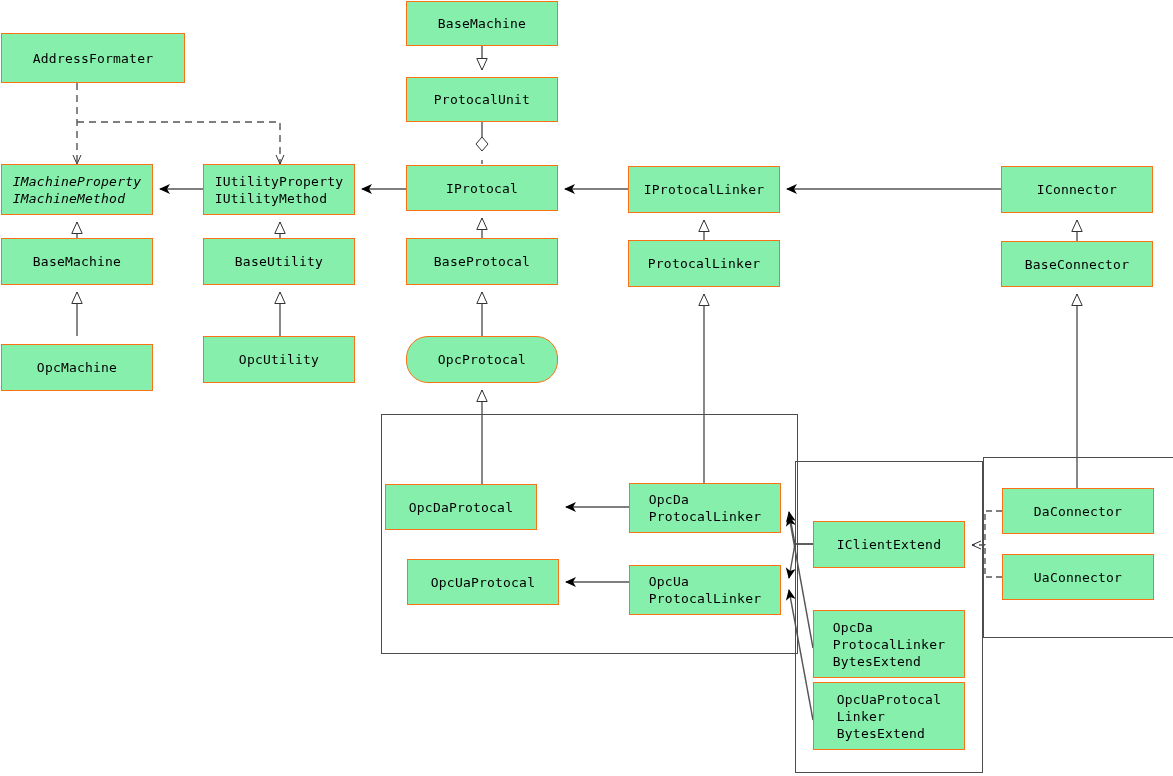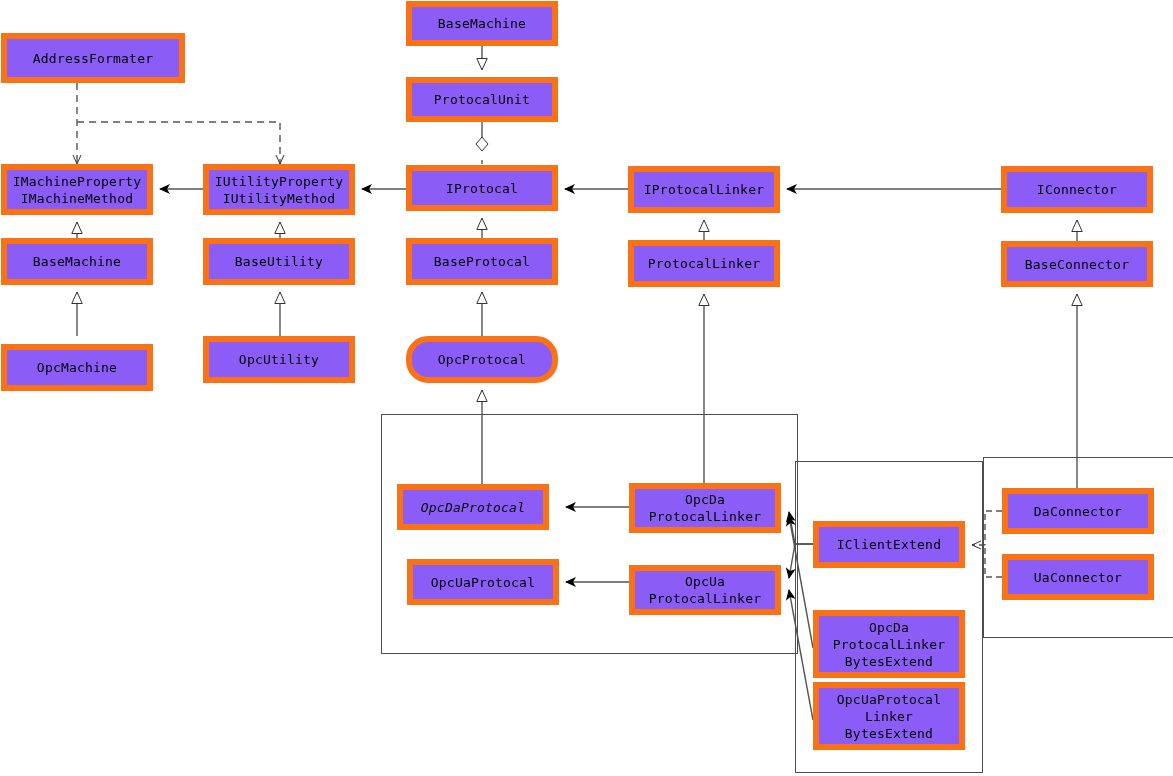--- a/index.html
+++ b/index.html
@@ -19,26 +19,26 @@
     position: absolute;
     left: 0;
     top: 0;
     width: 1173px;
     height: 776px;
     pointer-events: none;
   }
   .node {
     position: absolute;
     box-sizing: border-box;
-    background: #8b5cf6;
-    border: 6px solid #f97316;
+    background: #86efac;
+    border: 1px solid #f97316;
     display: flex;
     align-items: center;
     justify-content: center;
-    text-align: center;
+    text-align: left;
     font-size: 13px;
     line-height: 17px;
     color: #000000;
     letter-spacing: 0.2px;
     white-space: pre-line;
     z-index: 3;
   }
   .group-box {
     position: absolute;
     box-sizing: border-box;
@@ -113,38 +113,38 @@
       <path d="M813,720 L789,590" marker-end="url(#solidArrow)"></path>
 
       <path d="M1002,511 L985,511 L985,545" stroke-dasharray="6,4"></path>
       <path d="M1002,577 L985,577 L985,545" stroke-dasharray="6,4"></path>
       <path d="M985,545 L972,545" stroke-dasharray="6,4" marker-end="url(#openArrow)"></path>
     </g>
   </svg>
 
   <div id="nodes-host">
       <div class="node" style="left: 1px; top: 33px; width: 184px; height: 50px;"><span>AddressFormater</span></div>
-      <div class="node" style="left: 1px; top: 164px; width: 152px; height: 51px;"><span>IMachineProperty
+      <div class="node" style="left: 1px; top: 164px; width: 152px; height: 51px; font-style: italic;"><span>IMachineProperty
 IMachineMethod</span></div>
       <div class="node" style="left: 1px; top: 238px; width: 152px; height: 47px;"><span>BaseMachine</span></div>
       <div class="node" style="left: 1px; top: 336px; width: 152px; height: 47px; margin-top: 8px;"><span>OpcMachine</span></div>
       <div class="node" style="left: 203px; top: 164px; width: 152px; height: 51px;"><span>IUtilityProperty
 IUtilityMethod</span></div>
       <div class="node" style="left: 203px; top: 238px; width: 152px; height: 47px;"><span>BaseUtility</span></div>
       <div class="node" style="left: 203px; top: 336px; width: 152px; height: 47px;"><span>OpcUtility</span></div>
       <div class="node" style="left: 406px; top: 1px; width: 152px; height: 45px;"><span>BaseMachine</span></div>
       <div class="node" style="left: 406px; top: 77px; width: 152px; height: 45px;"><span>ProtocalUnit</span></div>
       <div class="node" style="left: 406px; top: 165px; width: 152px; height: 46px;"><span>IProtocal</span></div>
       <div class="node" style="left: 406px; top: 238px; width: 152px; height: 47px;"><span>BaseProtocal</span></div>
       <div class="node" style="left: 406px; top: 336px; width: 152px; height: 47px; border-radius: 22px;"><span>OpcProtocal</span></div>
       <div class="node" style="left: 628px; top: 166px; width: 152px; height: 47px;"><span>IProtocalLinker</span></div>
       <div class="node" style="left: 628px; top: 240px; width: 152px; height: 47px;"><span>ProtocalLinker</span></div>
       <div class="node" style="left: 1001px; top: 166px; width: 152px; height: 47px;"><span>IConnector</span></div>
       <div class="node" style="left: 1001px; top: 241px; width: 152px; height: 46px;"><span>BaseConnector</span></div>
-      <div class="node" style="left: 397px; top: 484px; width: 152px; height: 46px; font-style: italic;"><span>OpcDaProtocal</span></div>
+      <div class="node" style="left: 385px; top: 484px; width: 152px; height: 46px;"><span>OpcDaProtocal</span></div>
       <div class="node" style="left: 407px; top: 559px; width: 152px; height: 46px;"><span>OpcUaProtocal</span></div>
       <div class="node" style="left: 629px; top: 483px; width: 152px; height: 50px;"><span>OpcDa
 ProtocalLinker</span></div>
       <div class="node" style="left: 629px; top: 565px; width: 152px; height: 50px;"><span>OpcUa
 ProtocalLinker</span></div>
       <div class="node" style="left: 813px; top: 521px; width: 152px; height: 47px;"><span>IClientExtend</span></div>
       <div class="node" style="left: 813px; top: 610px; width: 152px; height: 68px;"><span>OpcDa
 ProtocalLinker
 BytesExtend</span></div>
       <div class="node" style="left: 813px; top: 682px; width: 152px; height: 68px;"><span>OpcUaProtocal

